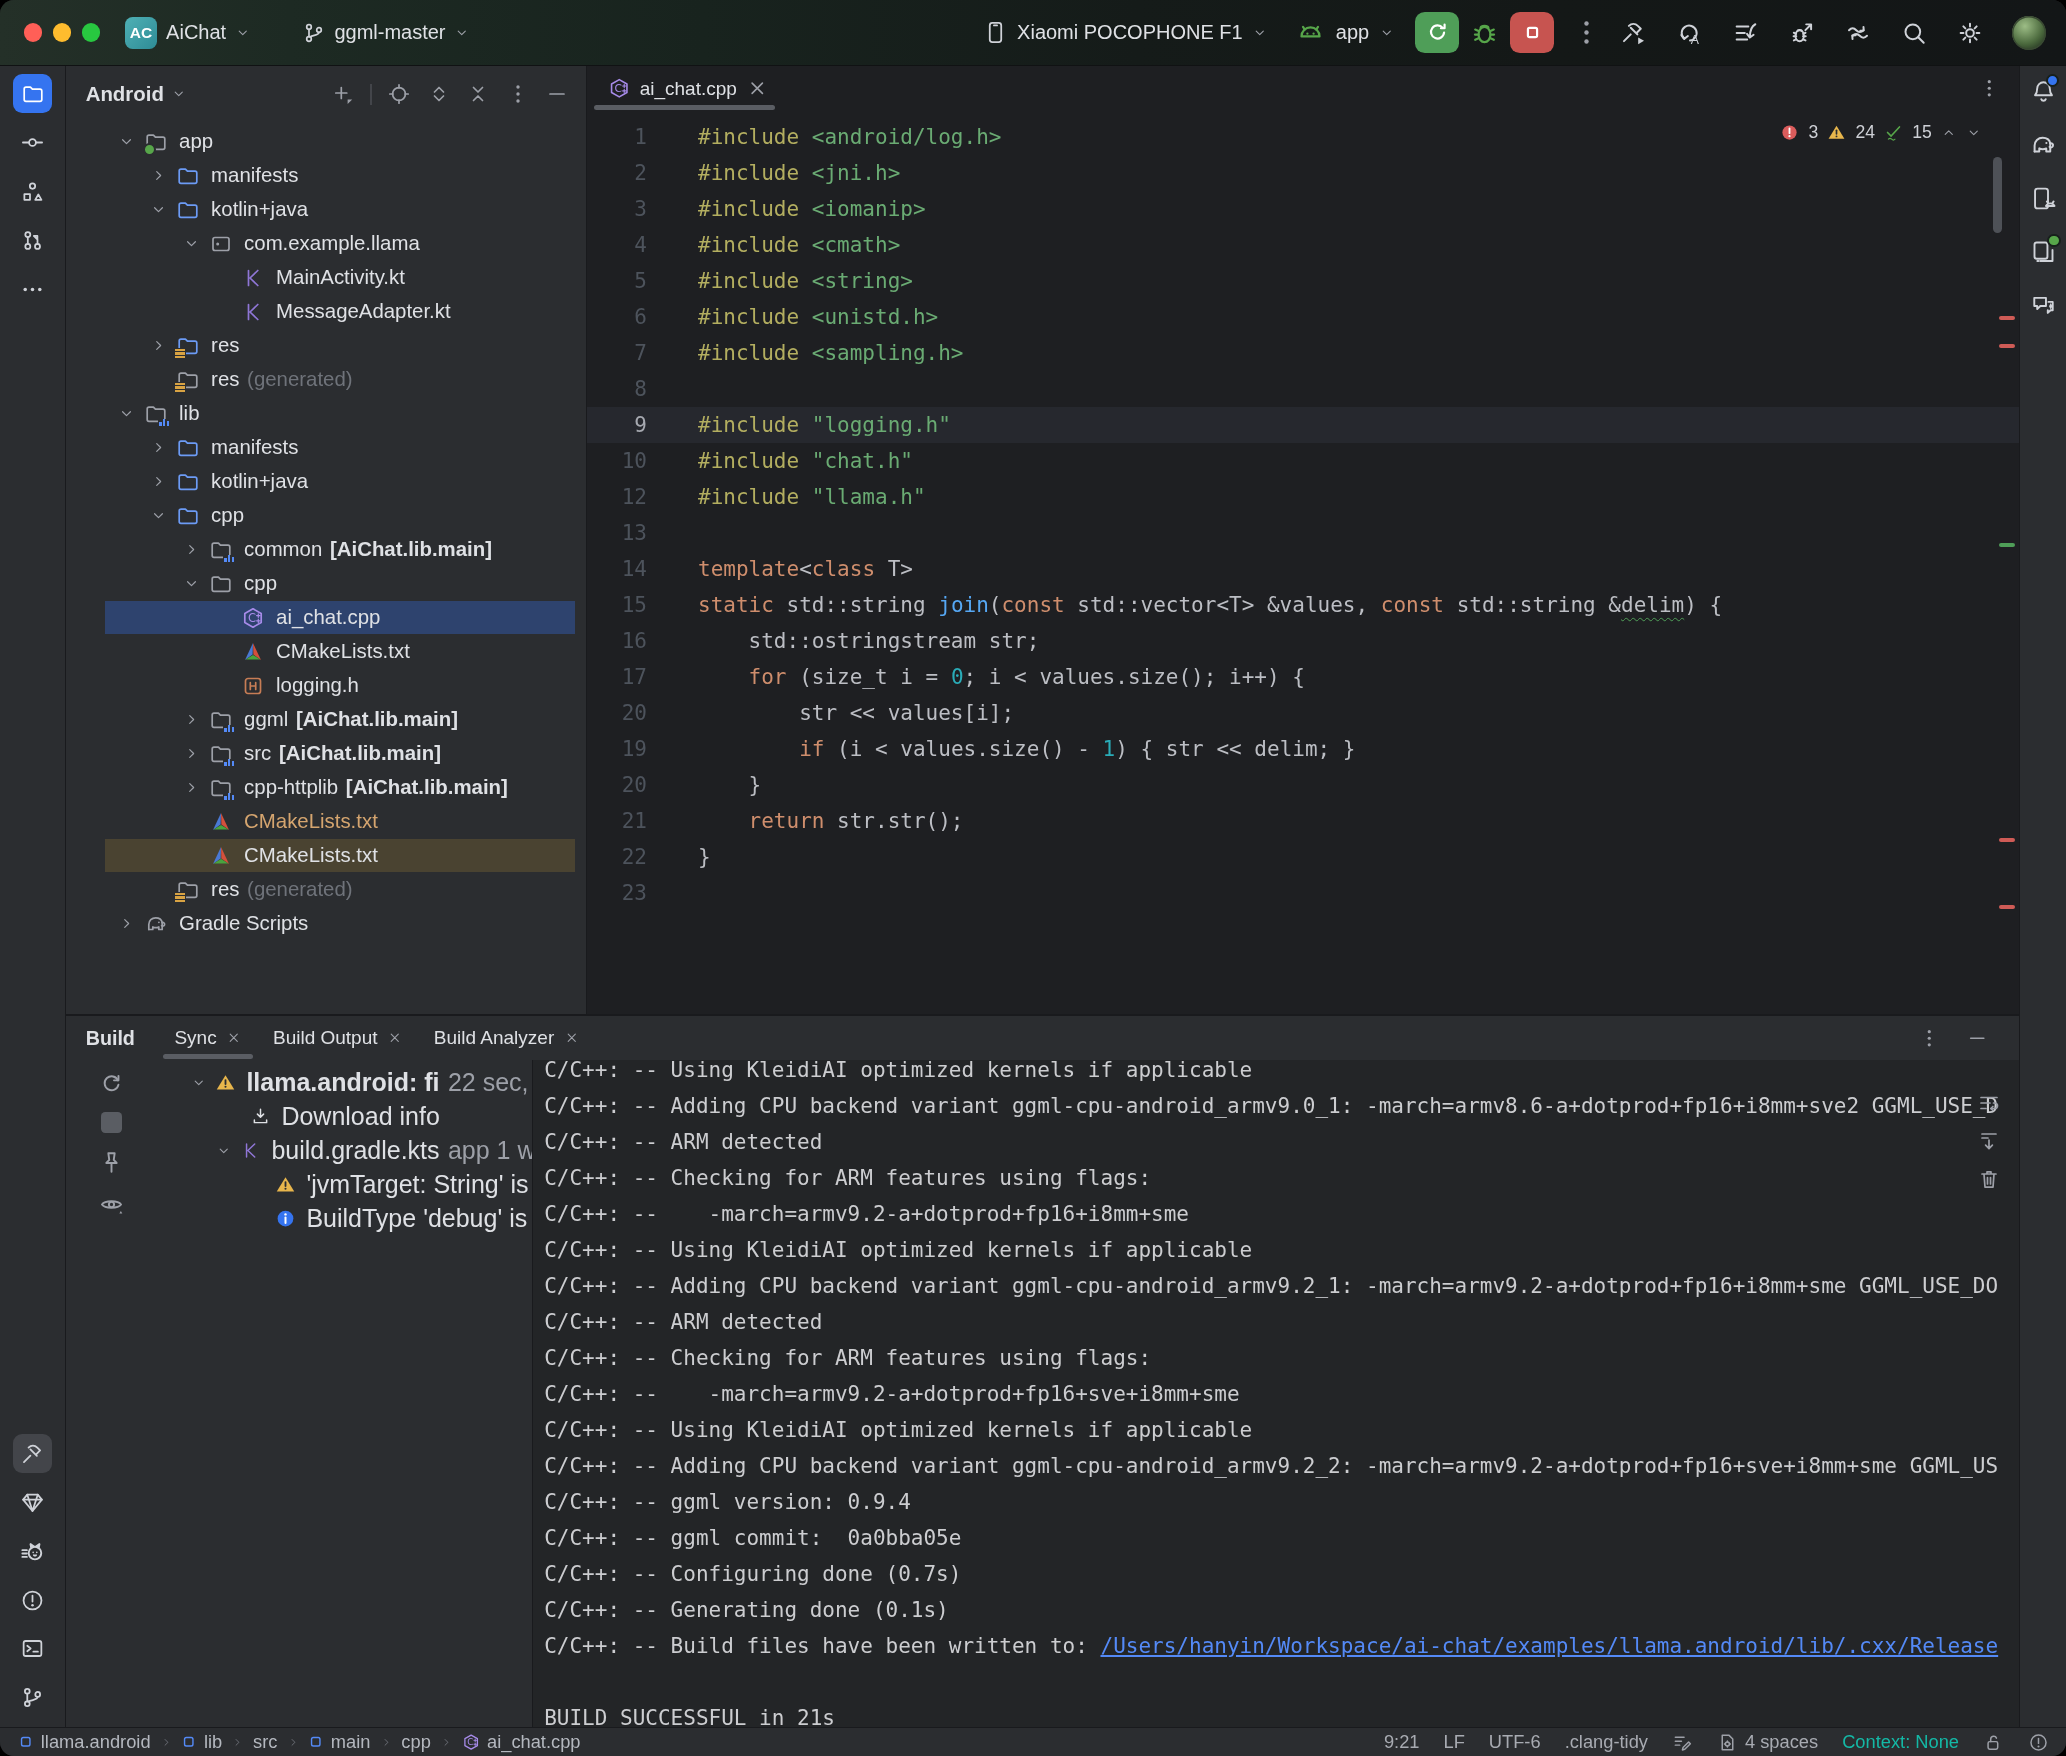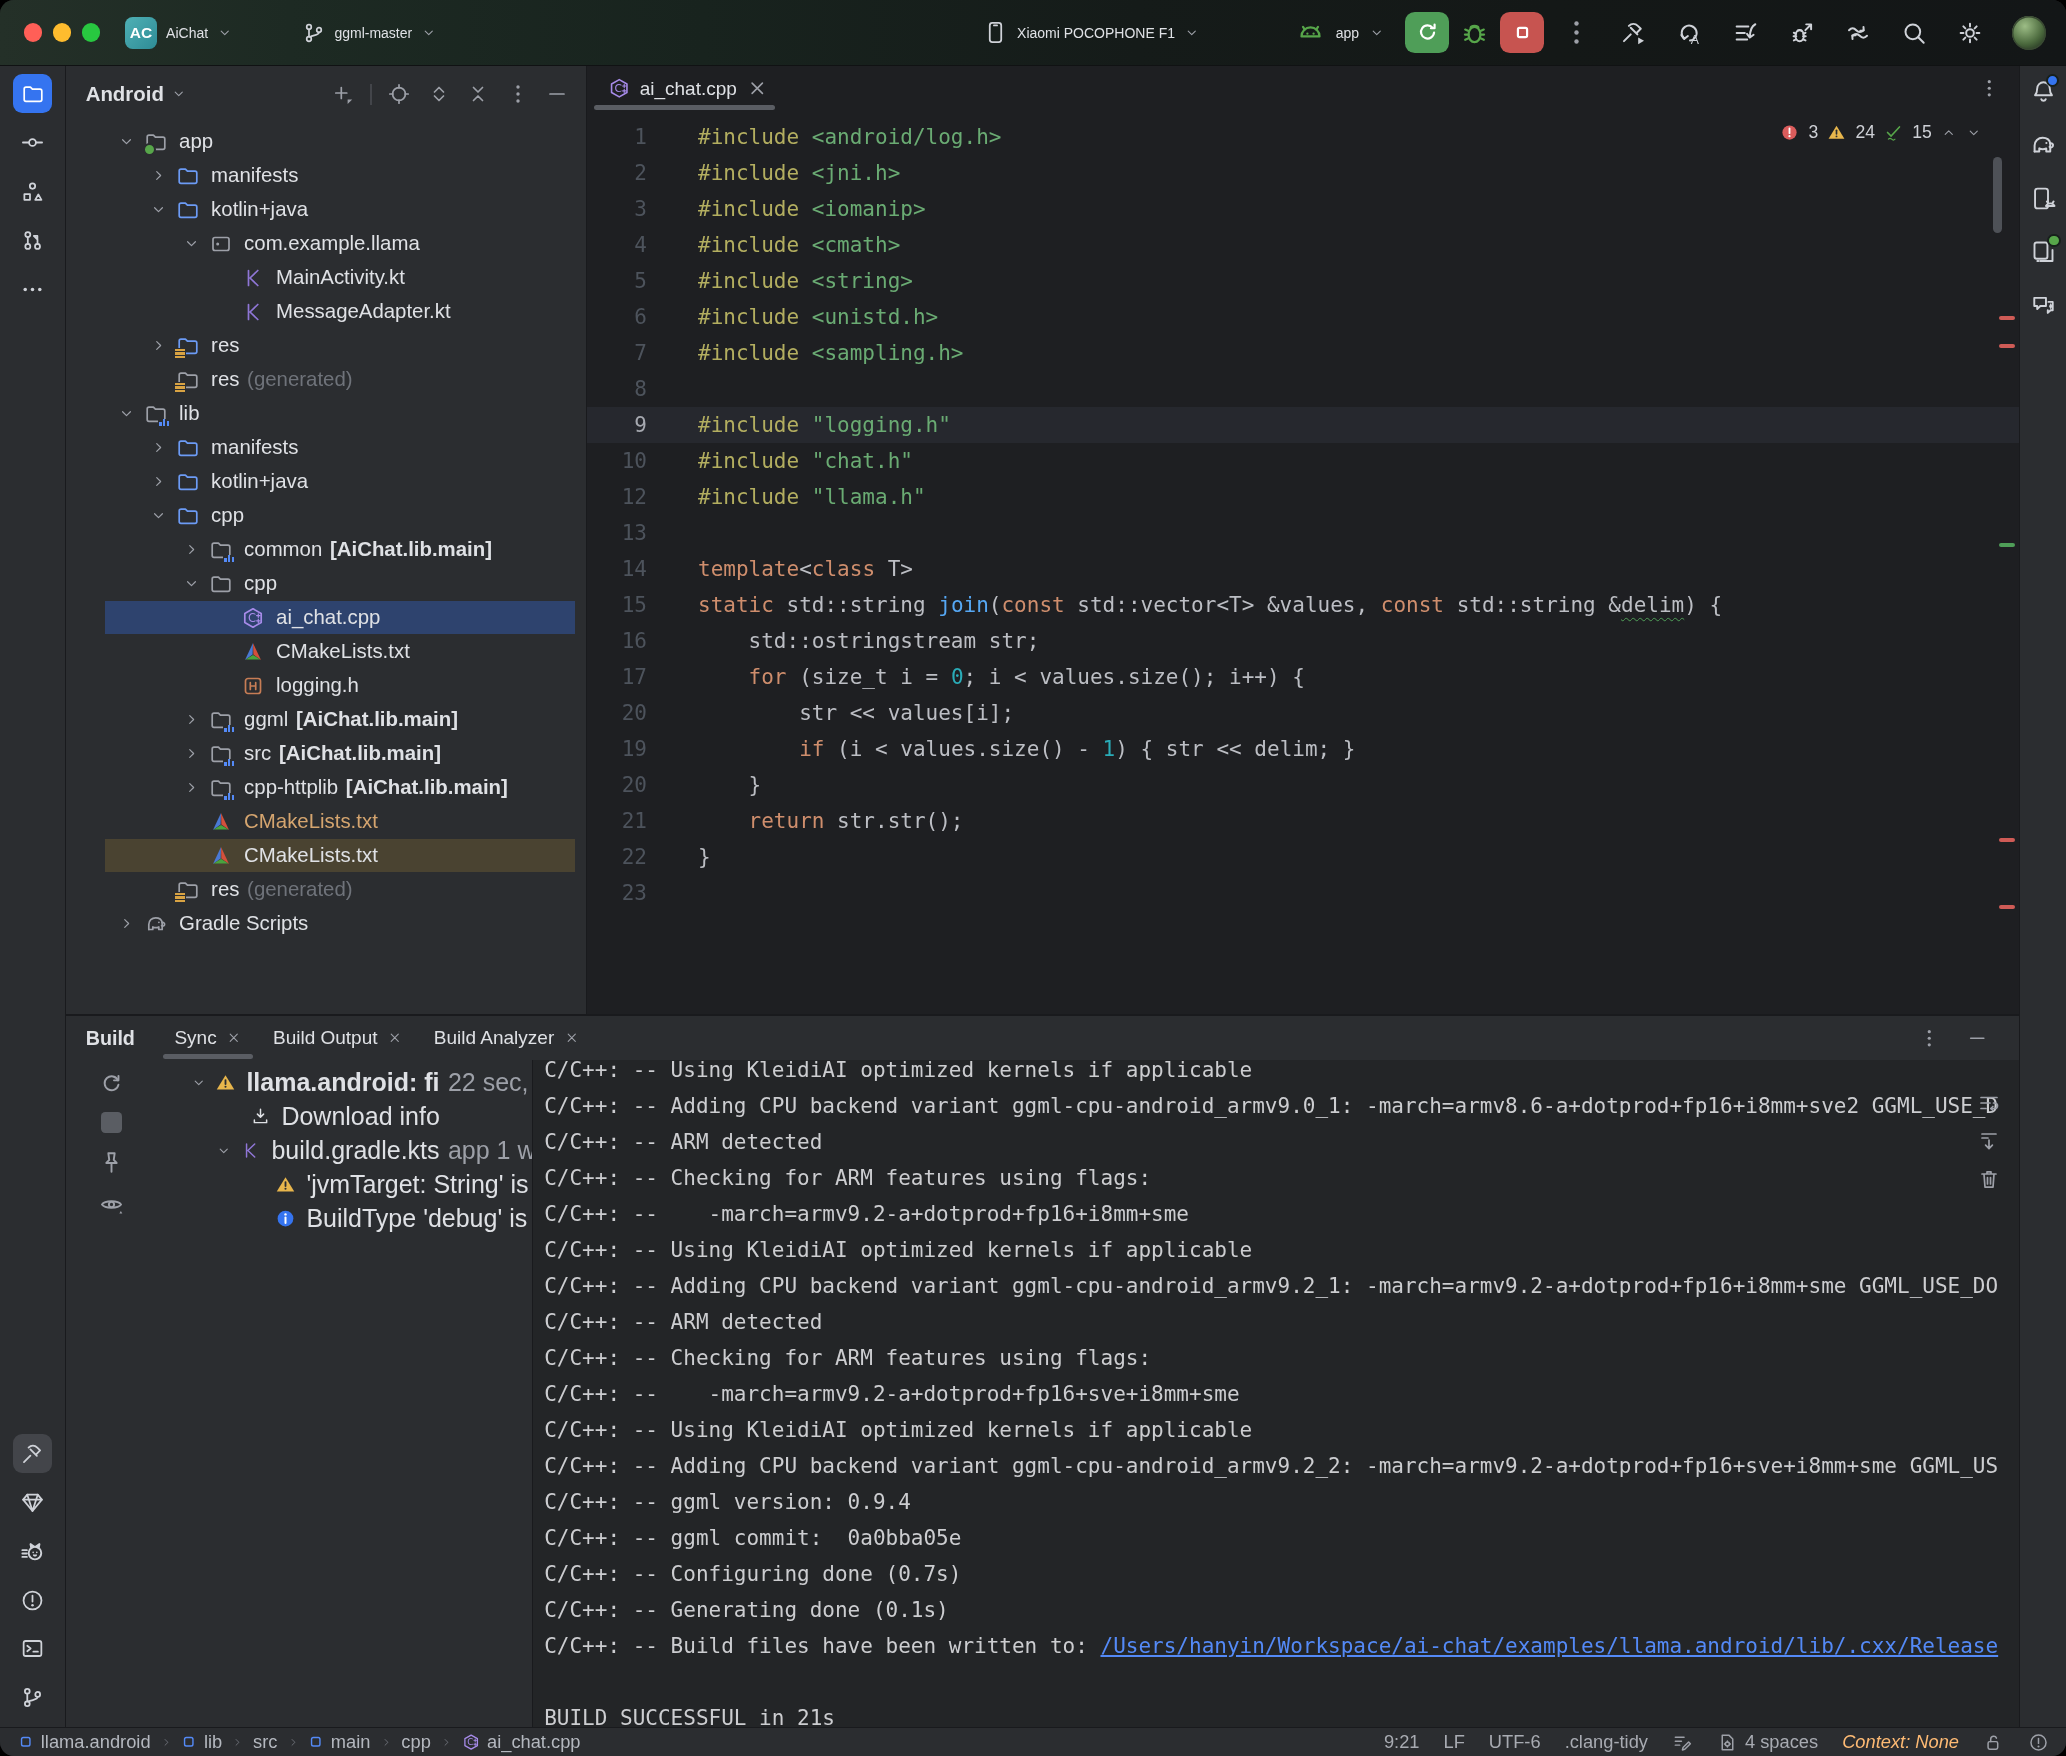--- a/index.html
+++ b/index.html
@@ -9,21 +9,21 @@
 
   
   .titlebar{height:65px;flex:none;position:relative;border-bottom:1.4px solid #101213;
     background:linear-gradient(90deg,#243028 0%,#1d2a23 14%,#18231e 34%,#151b19 55%,#141817 75%,#131617 100%);}
   .tgroup{position:absolute;top:0;height:65px;display:flex;align-items:center;}
   .traffic{left:24px;gap:10.5px;}
   .dot{width:18.3px;height:18.3px;border-radius:50%;}
   .projw{left:125px;gap:9.1px;}
   .acbadge{width:32px;height:32px;border-radius:7.7px;background:linear-gradient(135deg,#4FB0B5,#2E8C96);
     display:flex;align-items:center;justify-content:center;font-size:15.5px;font-weight:700;color:#fff;}
-  .tname{font-size:14px;color:#DFE1E5;}
+  .tname{font-size:20px;color:#DFE1E5;}
   .chev{width:15.5px;height:15.5px;color:#9DA0A8;flex:none;}
   .branchw{left:302px;gap:8.4px;}
   .devw{left:983px;gap:9.1px;}
   .runw{left:1295px;gap:9.8px;}
   .icbtn{width:31px;height:31px;display:flex;align-items:center;justify-content:center;color:#CFD2D8;}
   .runbtn{width:44px;height:41px;border-radius:9.8px;background:#4F9E58;display:flex;align-items:center;justify-content:center;margin-left:11.2px;}
   .stopbtn{width:44px;height:41px;border-radius:9.8px;background:#C75450;display:flex;align-items:center;justify-content:center;}
   .toolsw{right:19.7px;gap:28px;}
   .toolsw .icbtn{width:28px;height:28px;color:#CFD2D8;}
   .avatar{width:34px;height:34px;border-radius:50%;flex:none;
@@ -128,21 +128,21 @@
 
   
   .statusbar{height:28px;flex:none;background:#2B2D30;border-top:1.4px solid #191A1D;display:flex;align-items:center;
     padding:0 17px 0 18.3px;font-size:18.3px;color:#B4B8BF;}
   .crumbs{display:flex;align-items:center;gap:9.1px;}
   .crumb{display:flex;align-items:center;gap:7px;}
   .csep{color:#6F737A;width:12.7px;height:12.7px;}
   .modsq{width:15.5px;height:15.5px;color:#548AF7;}
   .sright{margin-left:auto;display:flex;align-items:center;gap:24px;color:#A8ABB2;}
   .sright .ic{width:21px;height:21px;color:#9DA0A8;}
-  .dim{color:#fdba74;font-style:italic;}
+  .dim{color:#14b8a6;}
   .withico{display:flex;align-items:center;gap:7px;}
 </style>
 </head>
 <body>
 
 <div class="win">
 
   <header class="titlebar">
     <div class="tgroup traffic">
       <span class="dot" style="background:#FF5F57"></span>

